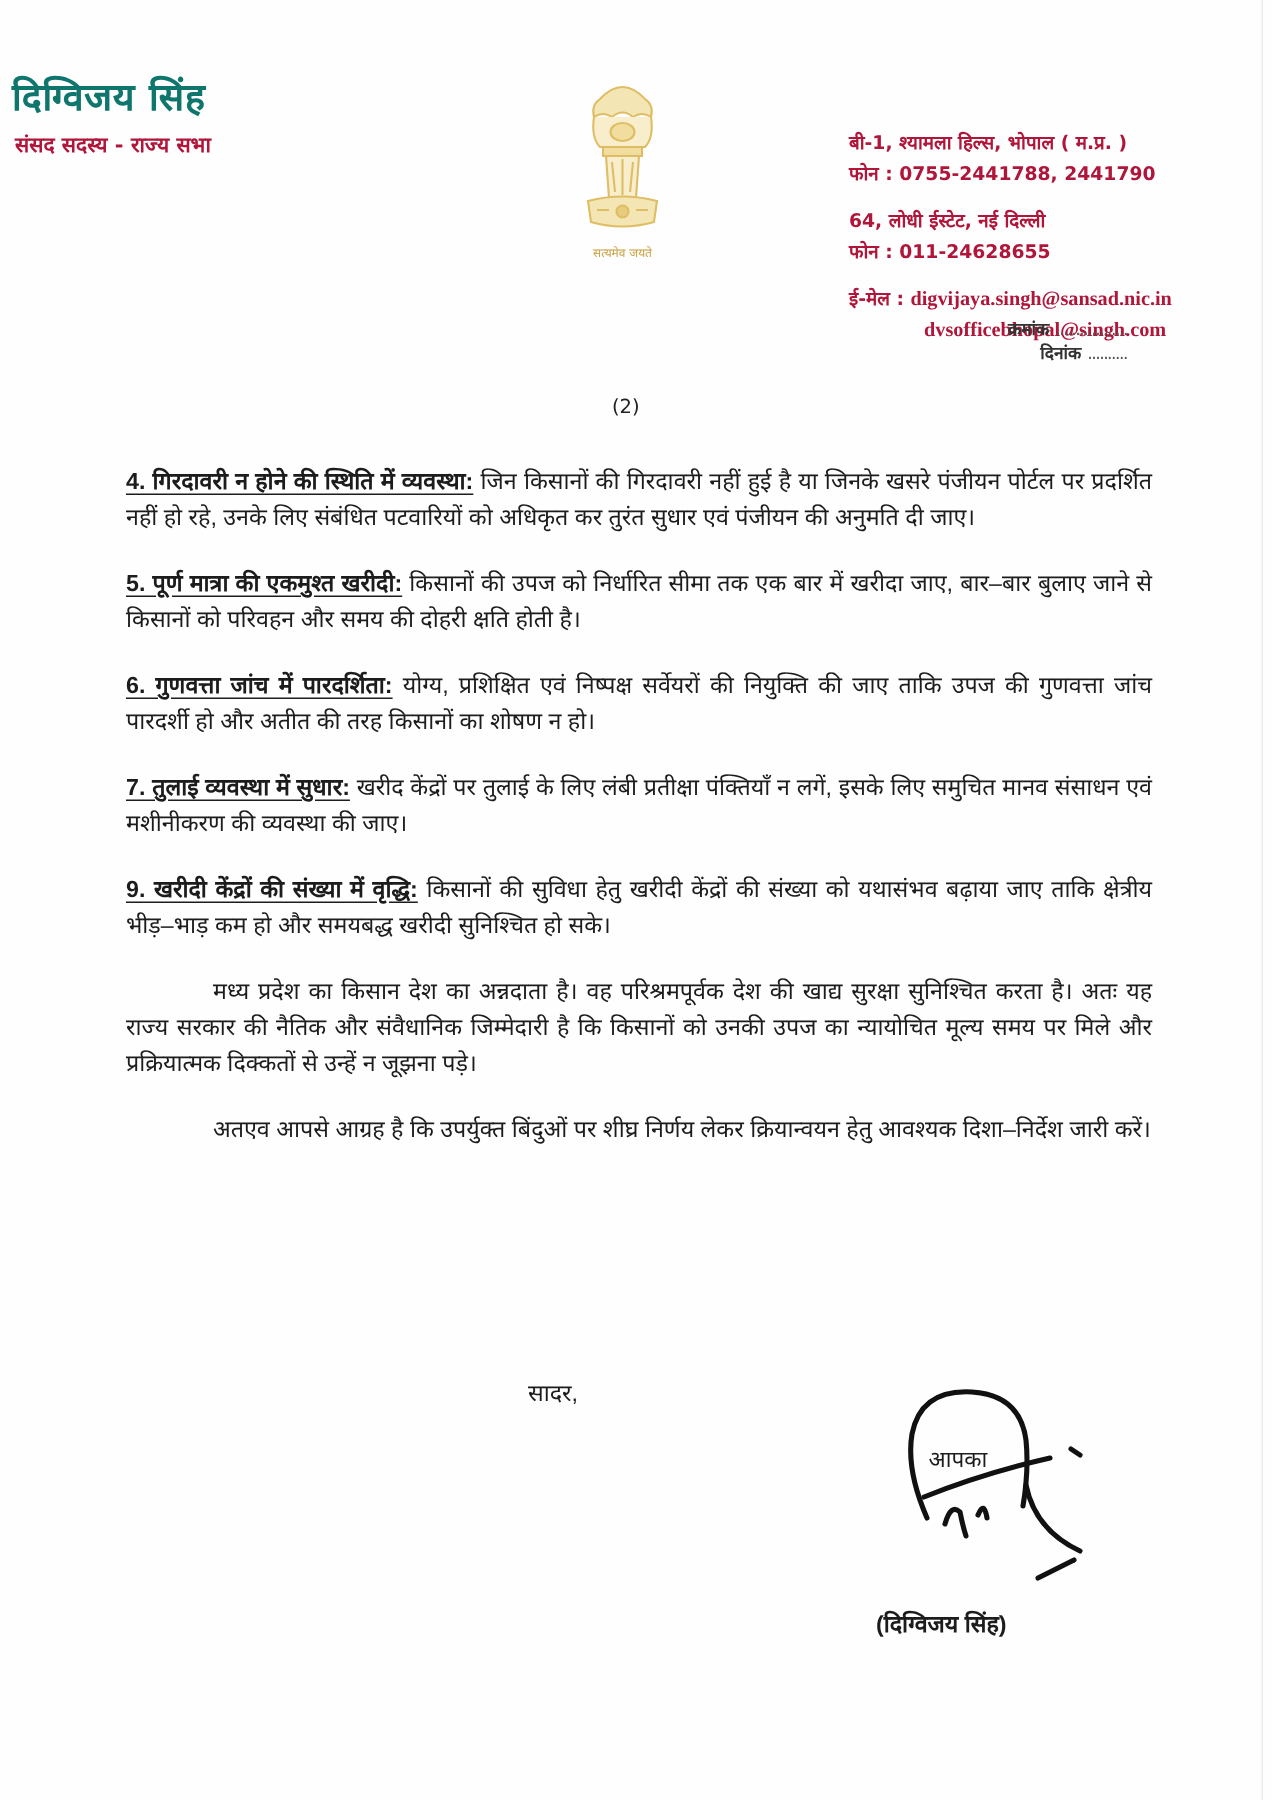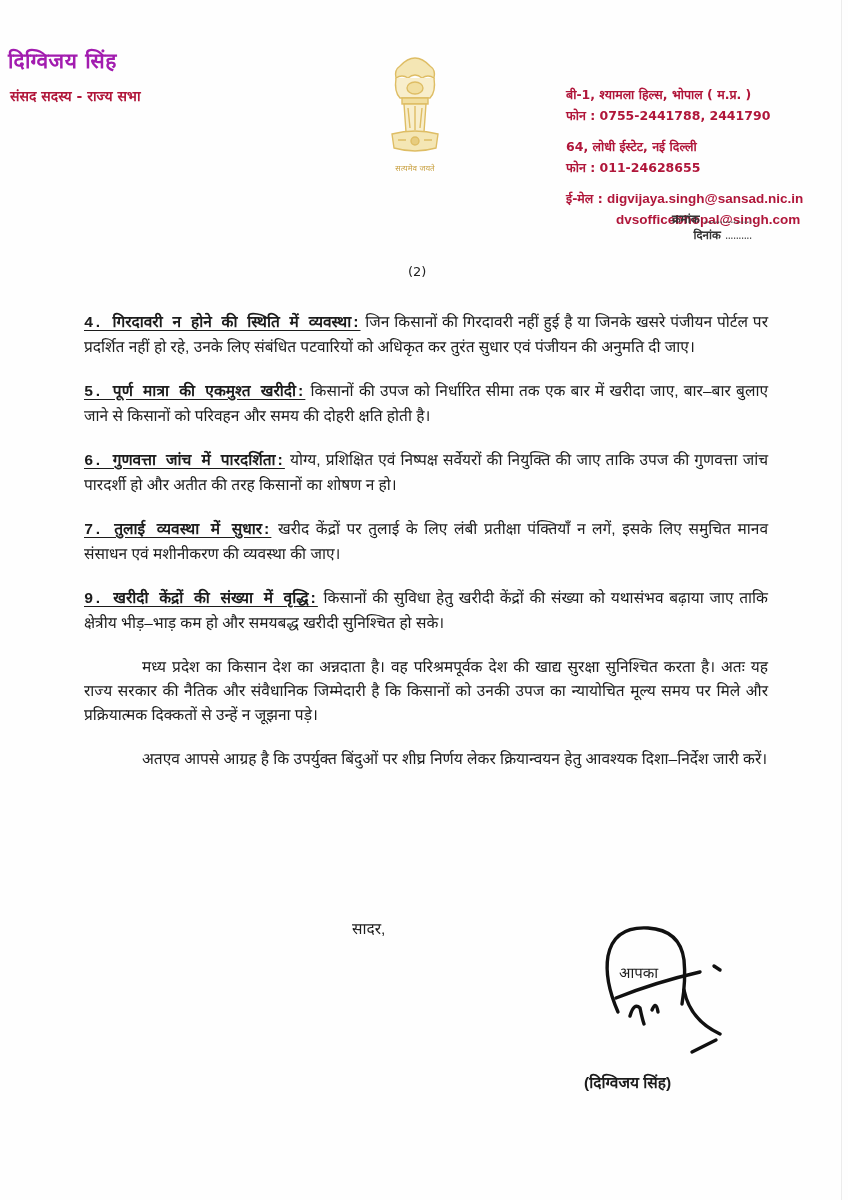--- a/index.html
+++ b/index.html
@@ -18,23 +18,23 @@
     .page {
       position: absolute;
       left: 0; top: 0;
       width: 848px; height: 1200px;
       background: #fefefe;
     }
     
     .lh-name {
       position: absolute;
       left: 8px; top: 46px;
-      font-size: 21px;
-      font-weight: bold;
-      color: #a21caf;
+      font-size: 25px;
+      font-weight: bold;
+      color: #0f766e;
       letter-spacing: 0.5px;
     }
     .lh-designation {
       position: absolute;
       left: 10px; top: 86px;
       font-size: 14px;
       font-weight: bold;
       color: #b0163a;
     }
     .emblem {
@@ -54,21 +54,21 @@
       position: absolute;
       left: 566px; top: 46px;
       color: #b0163a;
       font-weight: bold;
       font-size: 12.5px;
       line-height: 21px;
       margin-top: 38px;
     }
     .contact .gap { height: 10px; }
     .contact .email2 { padding-left: 50px; }
-    .contact .email { font-family: Liberation Sans, sans-serif; font-size: 13.5px; }
+    .contact .email { font-family: Liberation Serif, serif; font-size: 13.5px; }
     .ref-block {
       position: absolute;
       left: 672px; top: 211px;
       font-size: 11.5px;
       font-weight: bold;
       color: #333;
       line-height: 16px;
       text-align: right;
     }
     .ref-block .dots { font-weight: normal; letter-spacing: -1px; color:#555; }
@@ -91,21 +91,20 @@
       color: #1c1c1c;
       text-align: justify;
     }
     .point {
       margin-bottom: 20px;
     }
     .point .head {
       font-weight: bold;
       text-decoration: underline;
       text-underline-offset: 3px;
-      font-family: Liberation Mono, monospace;
     }
     .para {
       text-indent: 58px;
       margin-bottom: 20px;
     }
     .closing {
       position: absolute;
       left: 352px; top: 917px;
       font-size: 15.5px;
       font-family: "Liberation Sans", sans-serif;

